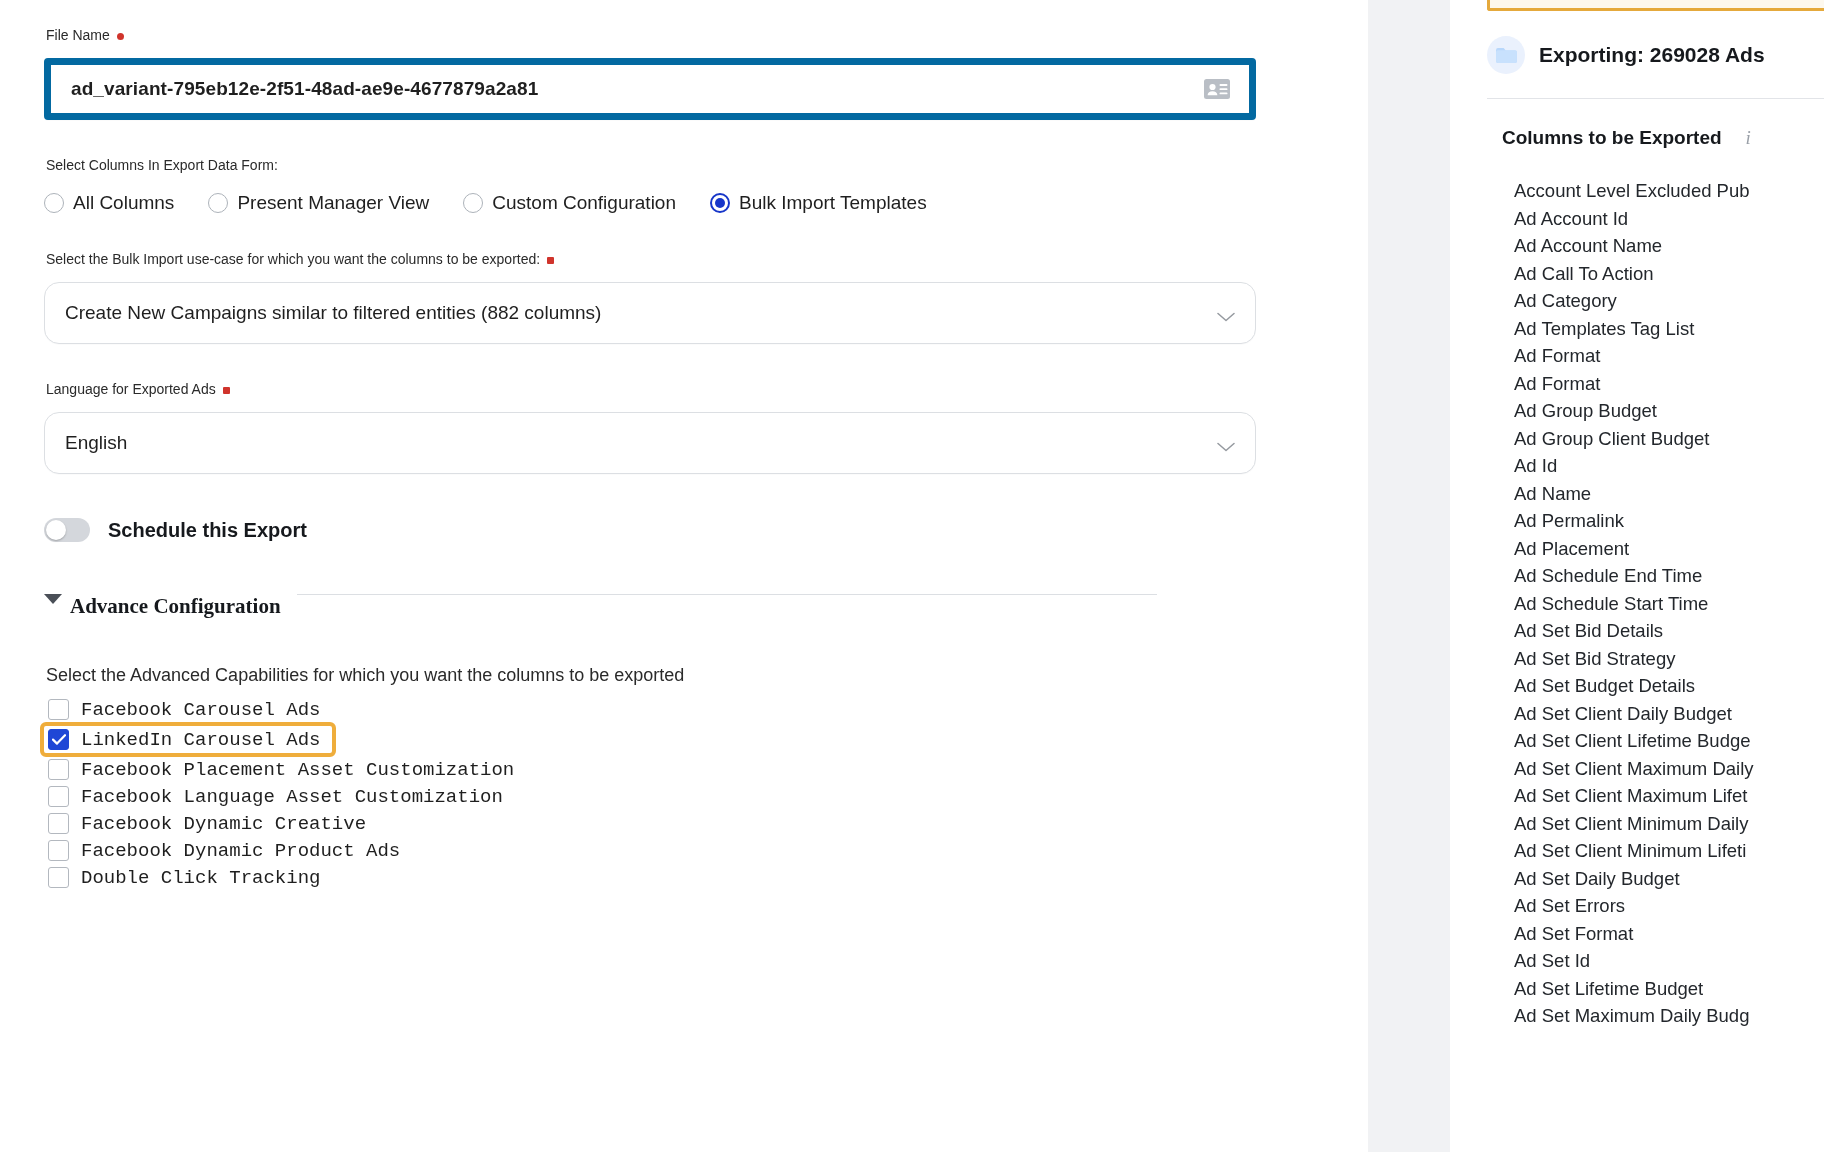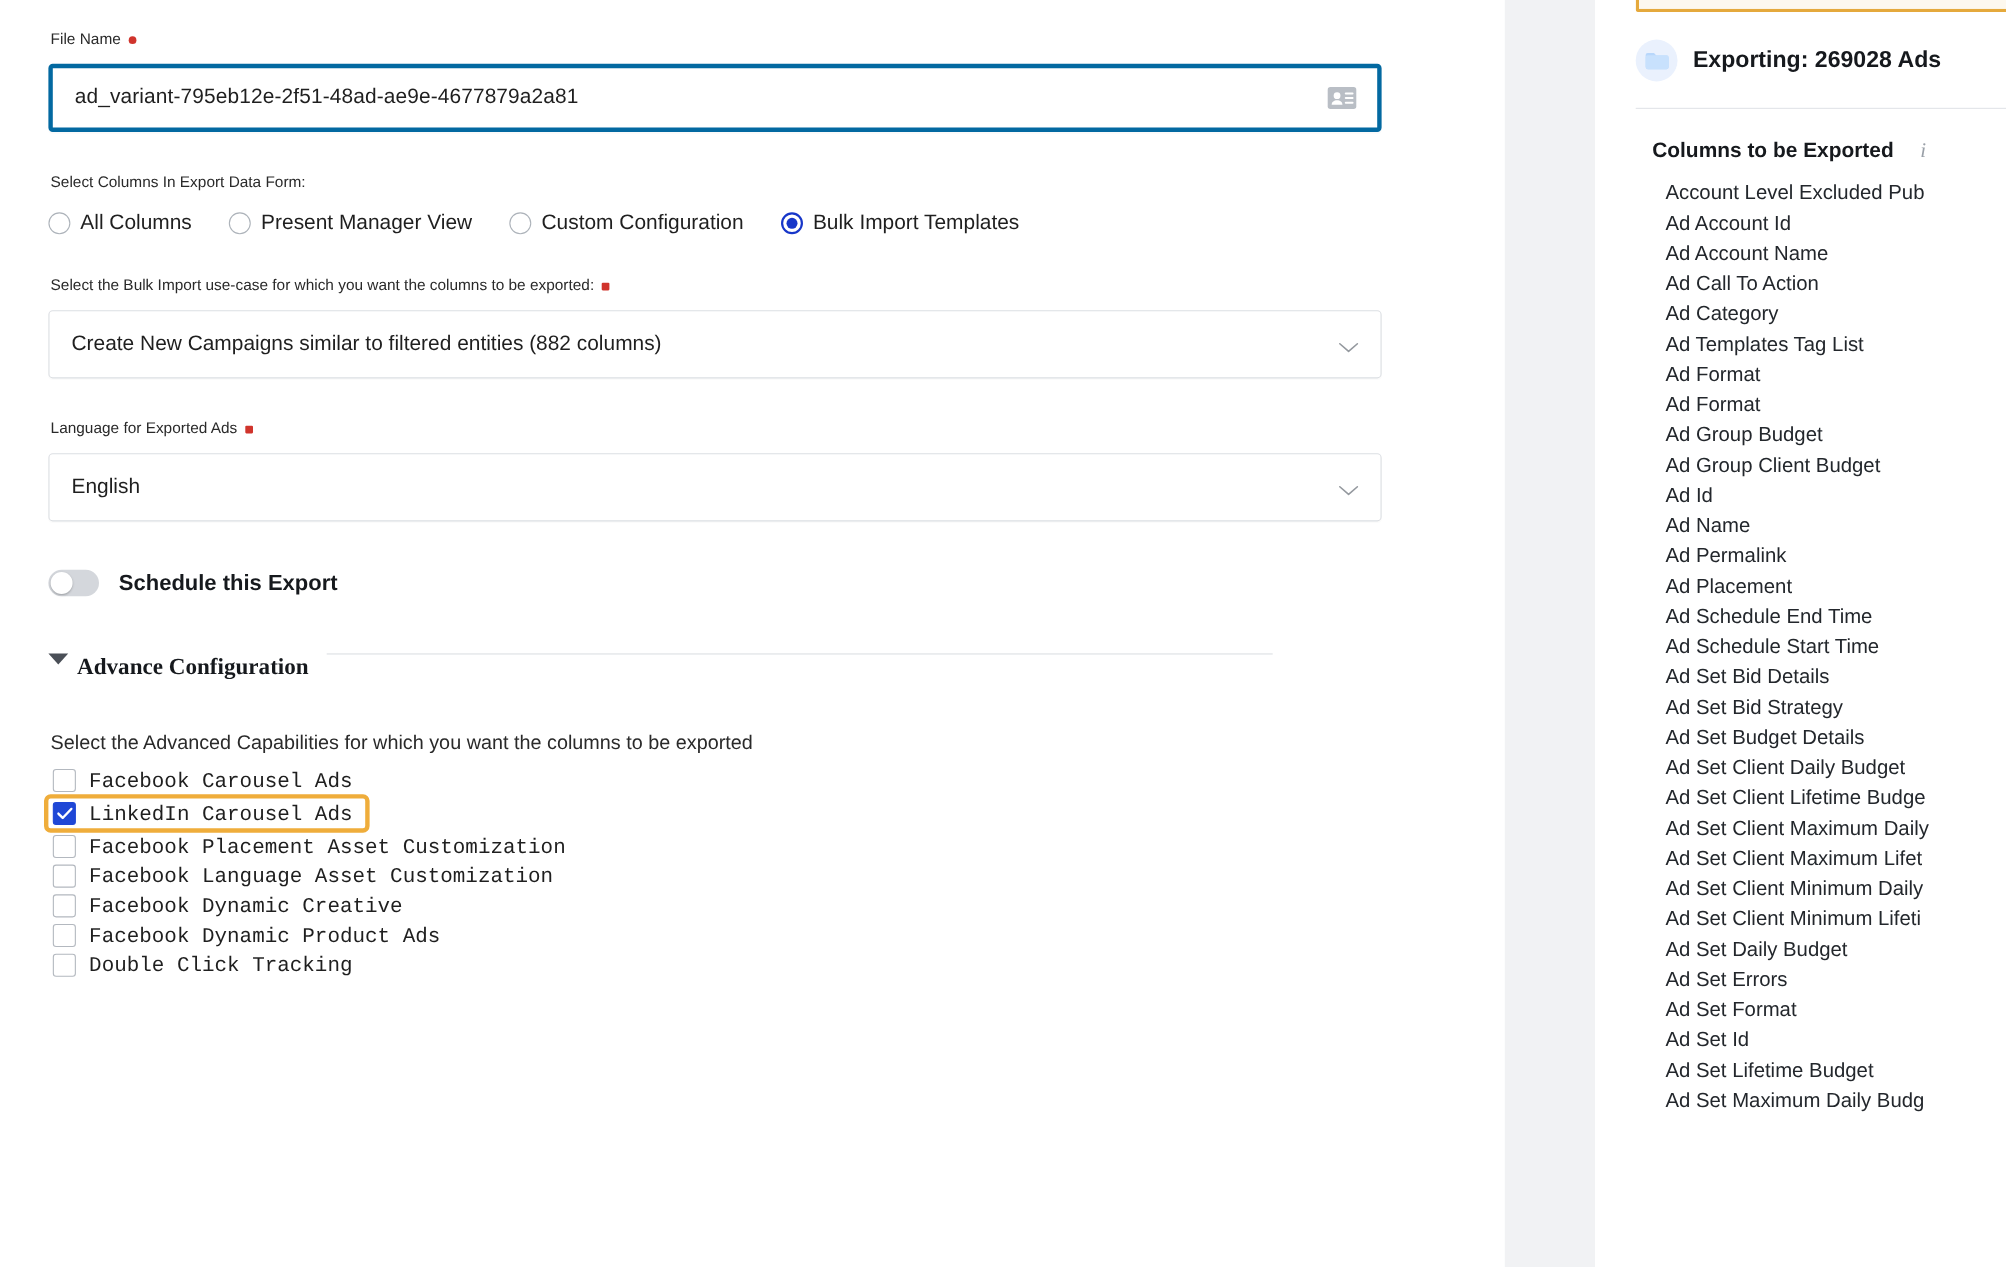--- a/index.html
+++ b/index.html
@@ -26,26 +26,27 @@
   }
   .req-dot {
     display:inline-block; width:7px; height:7px; border-radius:50%;
     background:#d0342c; position: relative; top: 1px;
   }
   .req-dot.sq { border-radius: 1px; width:7px; height:7px; }
 
   .text-input {
     position: relative;
     height: 62px; width: 1212px;
-    border: 4px solid #0369a1;
+    border: 7px solid #0369a1;
     border-radius: 4px;
     background: #fff;
     display: flex; align-items: center;
     padding: 12px 20px;
     box-shadow: 0 1px 1px rgba(0,0,0,0.02);
+    font-weight: bold;
   }
   .text-input .val {
     font-size: 19px; color: #1f1f1f; letter-spacing: .1px;
   }
   .input-icon {
     position: absolute; right: 18px; top: 50%; transform: translateY(-50%);
     width: 28px; height: 22px;
   }
 
   .block { margin-top: 34px; }
@@ -58,21 +59,21 @@
     display:flex; align-items:center; justify-content:center; flex:none;
   }
   .radio-opt.checked .radio-mark { border-color: #1736c9; border-width: 2px; }
   .radio-opt.checked .radio-mark::after {
     content:""; width: 10px; height: 10px; border-radius:50%; background:#1736c9;
   }
   .radio-label { font-size: 19px; color: #1f1f1f; white-space: nowrap; }
 
   .select-box {
     height: 62px; width: 1212px;
-    border: 1px solid #dcdfe3; border-radius: 4px; background:#fff;
+    border: 1px solid #dcdfe3; border-radius: 15px; background:#fff;
     display:flex; align-items:center; justify-content: space-between;
     padding: 0 20px; margin-top: 12px;
     box-shadow: 0 1px 1px rgba(0,0,0,0.02);
   }
   .select-box .val { font-size: 19px; color:#1f1f1f; }
   .chev { width: 18px; height: 10px; flex: none; opacity:.65; }
 
   .toggle-row { display:flex; align-items:center; gap: 18px; margin-top: 44px; }
   .toggle {
     width: 46px; height: 24px; border-radius: 12px; background: #d4d7dc;
@@ -142,21 +143,21 @@
   }
   .pane-title {
     font-size: 21px; font-weight: bold; color:#16191d; white-space: nowrap;
   }
   .pane-rule {
     height: 1px; background: #e2e4e8; margin: 24px 0 0 37px;
   }
   .cols-head {
     display:flex; align-items:center; gap: 24px;
     font-size: 19px; font-weight: bold; color:#16191d;
-    margin: 28px 0 12px 52px; white-space: nowrap;
+    margin: 28px 0 28px 52px; white-space: nowrap;
   }
   .info-i {
     font-family: "Liberation Serif", serif; font-style: italic;
     font-weight: normal; font-size: 19px; color:#9aa0a8;
   }
   .col-list { margin-left: 64px; }
   .col-item {
     font-size: 18.5px; color: #23272c; line-height: 27.5px;
     white-space: nowrap;
   }

